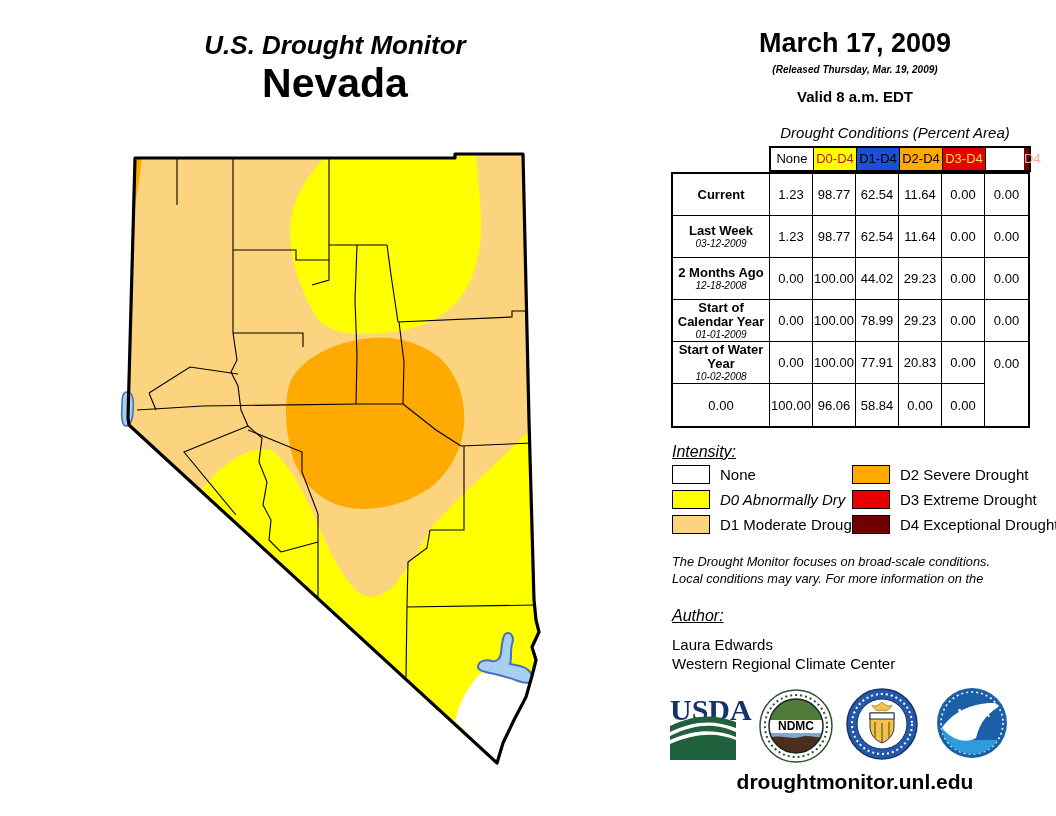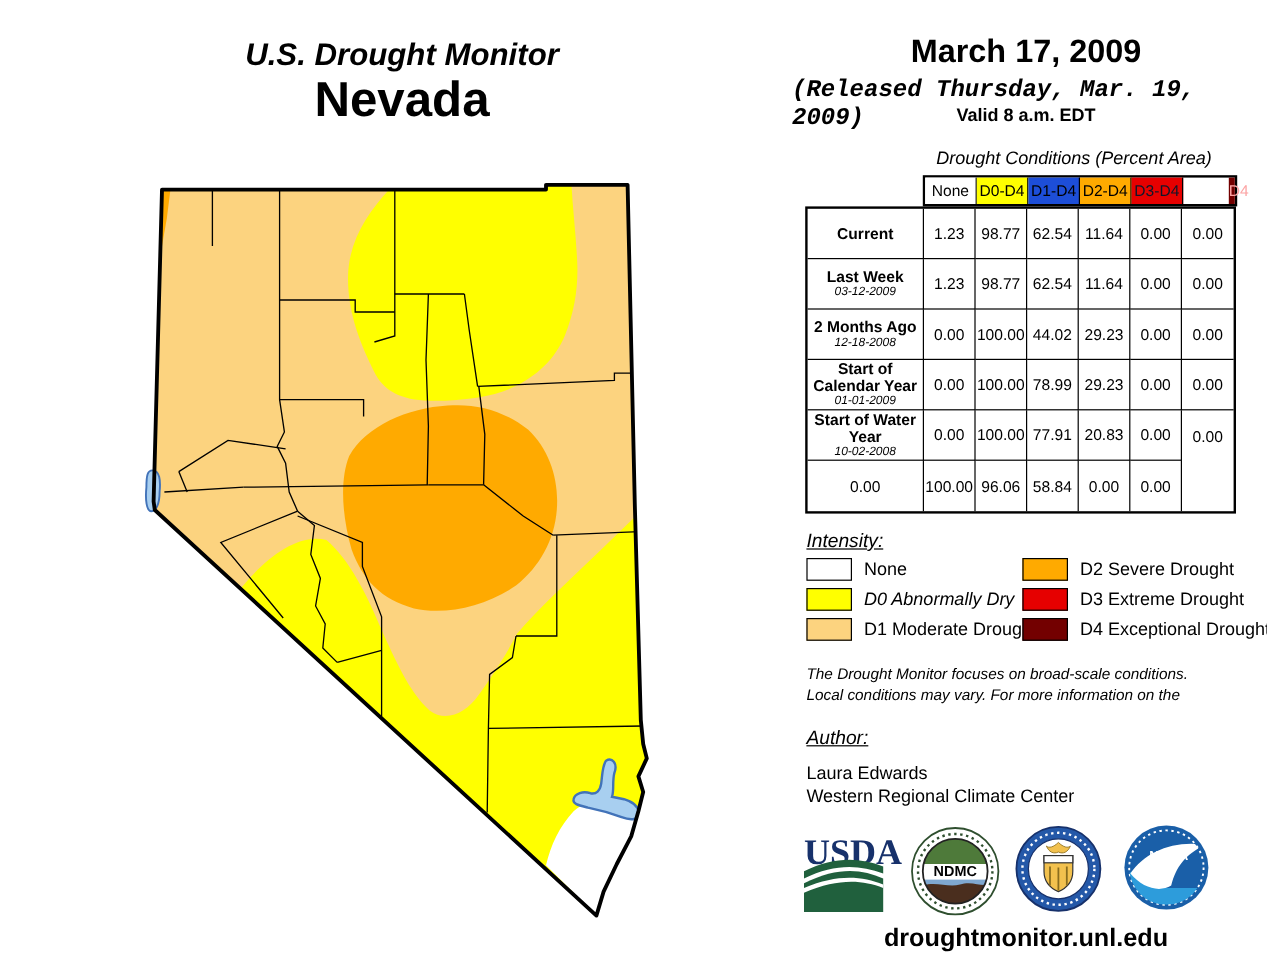--- a/index.html
+++ b/index.html
@@ -4,21 +4,21 @@
 <style>
   html,body{margin:0;padding:0;}
   body{width:1056px;height:816px;position:relative;background:#fff;overflow:hidden;
        font-family:"Liberation Sans","DejaVu Sans",sans-serif;color:#000;}
   .abs{position:absolute;}
   
   .t1{left:120px;top:30px;width:430px;text-align:center;font-size:26px;font-weight:bold;font-style:italic;}
   .t2{left:120px;top:60px;width:430px;text-align:center;font-size:41px;font-weight:bold;}
   
   .d1{left:660px;top:28px;width:390px;text-align:center;font-size:27px;font-weight:bold;}
-  .d2{left:660px;top:64px;width:390px;font-size:20px;font-weight:bold;font-style:italic;font-family:Liberation Mono, monospace;}
+  .d2{left:660px;top:64px;width:390px;text-align:center;font-size:10px;font-weight:bold;font-style:italic;}
   .d3{left:660px;top:88px;width:390px;text-align:center;font-size:15px;font-weight:bold;}
   .cap{left:730px;top:124px;width:330px;text-align:center;font-size:15px;font-style:italic;}
   
   .hdrrow{left:769px;top:146px;display:grid;grid-template-columns:repeat(6,43px);border:2px solid #000;}
   .hcell{height:22px;line-height:22px;text-align:center;font-size:13px;border-right:1px solid #000;}
   .hcell:last-child{border-right:none;}
   .tbl{left:671px;top:172px;display:grid;grid-template-columns:97px repeat(6,43px);
        grid-auto-rows:42px;border:2px solid #000;}
   .tbl>div{border-right:1px solid #000;border-bottom:1px solid #000;display:flex;flex-direction:column;
        align-items:center;justify-content:center;text-align:center;}
@@ -118,24 +118,24 @@
 <div class="abs t2">Nevada</div>
 
 <div class="abs d1">March 17, 2009</div>
 <div class="abs d2">(Released Thursday, Mar. 19, 2009)</div>
 <div class="abs d3">Valid 8 a.m. EDT</div>
 
 <div class="abs cap">Drought Conditions (Percent Area)</div>
 
 <div class="abs hdrrow">
   <div class="hcell" style="background: rgb(255, 255, 255); color: rgb(0, 0, 0);">None</div>
-  <div class="hcell" style="background: rgb(255, 255, 0); color: #000000;">D0-D4</div>
+  <div class="hcell" style="background: rgb(255, 255, 0); color: #b91c1c;">D0-D4</div>
   <div class="hcell" style="background: #1d4ed8; color: rgb(0, 0, 0);">D1-D4</div>
   <div class="hcell" style="background: rgb(255, 170, 0); color: rgb(0, 0, 0);">D2-D4</div>
-  <div class="hcell" style="background: rgb(230, 0, 0); color: #0f172a;">D3-D4</div>
+  <div class="hcell" style="background: rgb(230, 0, 0); color: #fde047;">D3-D4</div>
   <div class="hcell" style="background: rgb(115, 0, 0); color: #fca5a5; margin-left: 38px;">D4</div>
 </div>
 
 <div class="abs tbl">
 
   <div>
       <span class="rname">Current</span>
       <span class="rdate"></span>
     </div>
   <div class="val">1.23</div>

